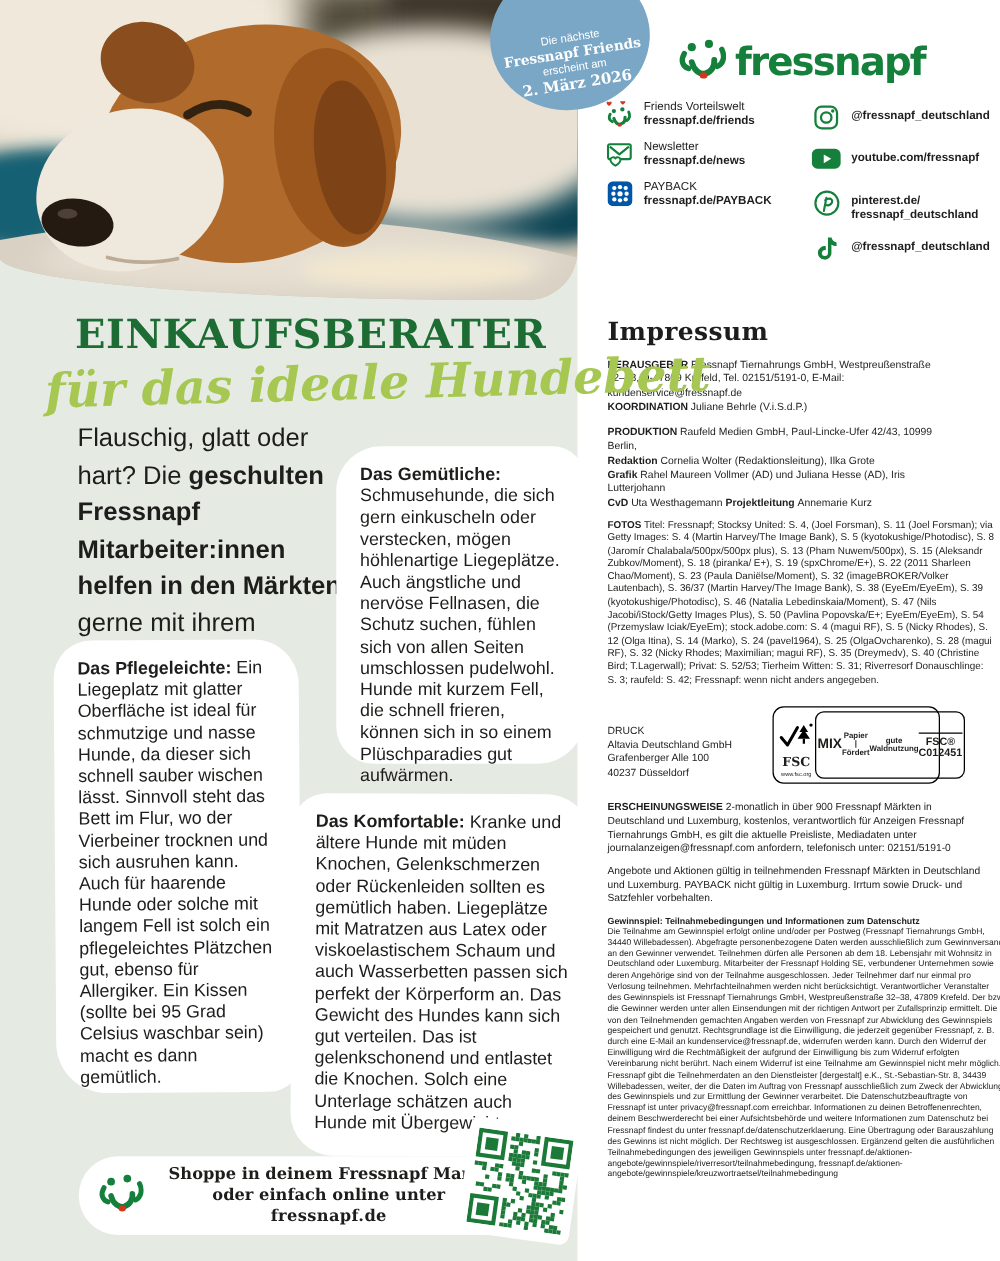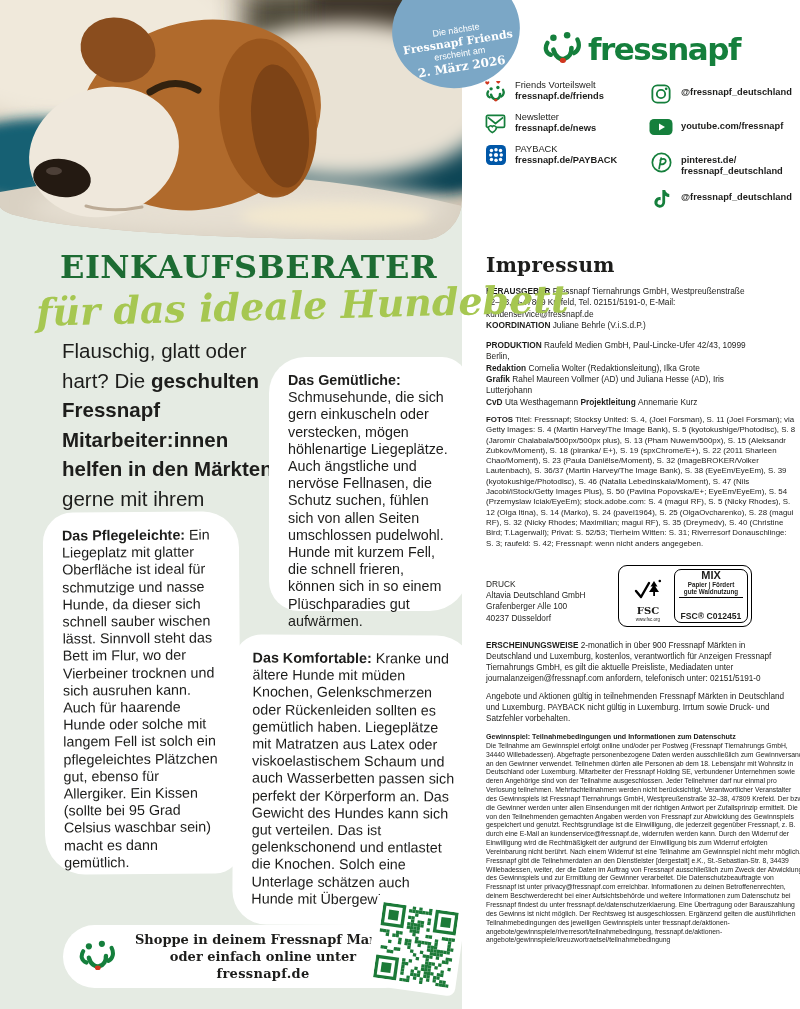--- a/index.html
+++ b/index.html
@@ -50,25 +50,25 @@
   .b-ang{width:308px;font-size:8.2px;line-height:11px;margin-top:7px;}
   .impressum .b{font-weight:bold;}
 
   .druck-row{display:flex;margin-top:16px;align-items:flex-start;}
   .druck{width:132px;font-size:8.3px;line-height:11.3px;padding-top:14px;}
   .druck .b{font-weight:normal;}
   .fsc-box{width:134px;height:62px;border:1.5px solid #000;border-radius:9px;display:flex;padding:3px;}
   .fsc-left{width:52px;display:flex;flex-direction:column;align-items:center;justify-content:flex-end;padding-bottom:1px;}
   .fsc-word{font-family:"DejaVu Serif",serif;font-weight:bold;font-size:10px;line-height:12px;text-align:right;}
   .fsc-url{font-size:4.5px;}
-  .fsc-right{flex:1;border:1.2px solid #000;border-radius:7px;display:flex;flex-direction:column;
+  .fsc-right{flex:1;border:1.2px solid #000;border-radius:7px;display:flex;flex-direction:row;
              align-items:center;justify-content:center;text-align:center;padding:2px 1px;}
   .fsc-mix{font-weight:bold;font-size:11px;line-height:11px;}
   .fsc-line{font-weight:bold;font-size:6.3px;line-height:7px;}
-  .fsc-code{font-weight:bold;font-size:8.6px;line-height:9px;border-top:1px solid #000;margin-top:2px;padding-top:14px;width:92%;}
+  .fsc-code{font-weight:bold;font-size:8.6px;line-height:9px;border-top:1px solid #000;margin-top:2px;padding-top:2px;width:92%;}
 
   .gewinnspiel{width:318px;margin-top:9px;}
   .g-title{font-weight:bold;font-size:7.1px;line-height:9px;}
   .g-body{font-size:6.8px;line-height:8.85px;}
 
   .headline{position:absolute;left:36px;top:250px;z-index:5;}
   .headline h1{font-family:"DejaVu Serif",serif;font-weight:bold;font-size:32px;line-height:34px;
                letter-spacing:.5px;color:var(--headline);white-space:nowrap;margin-left:24px;}
   .headline .script{font-family:"DejaVu Serif",serif;font-style:italic;font-weight:bold;font-size:38px;
                     line-height:44px;color:var(--script);transform:rotate(-1.5deg);white-space:nowrap;}

